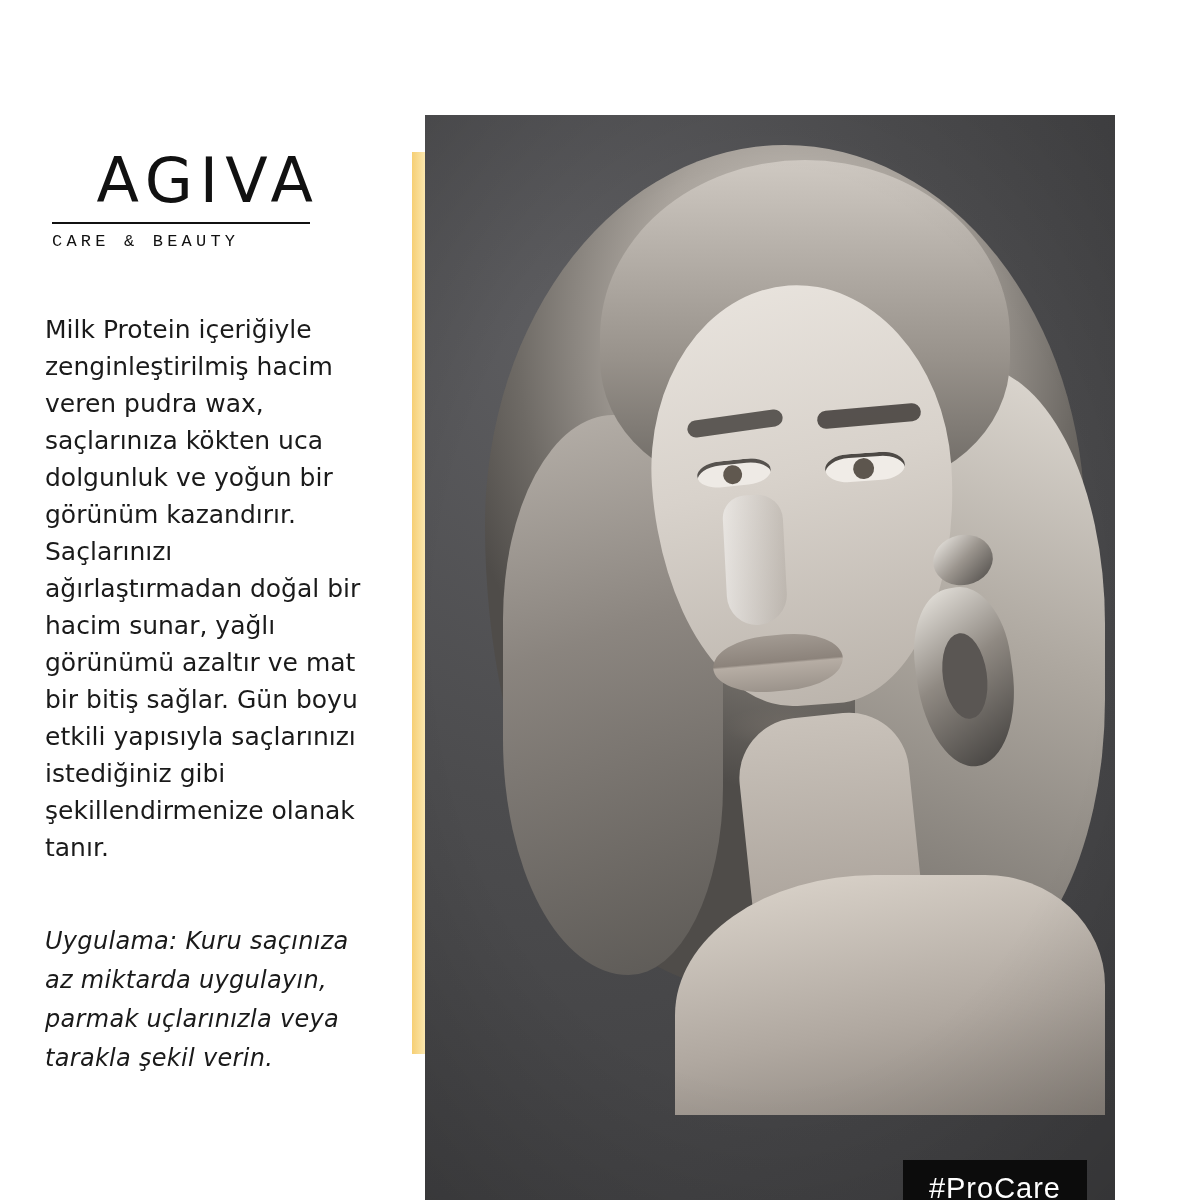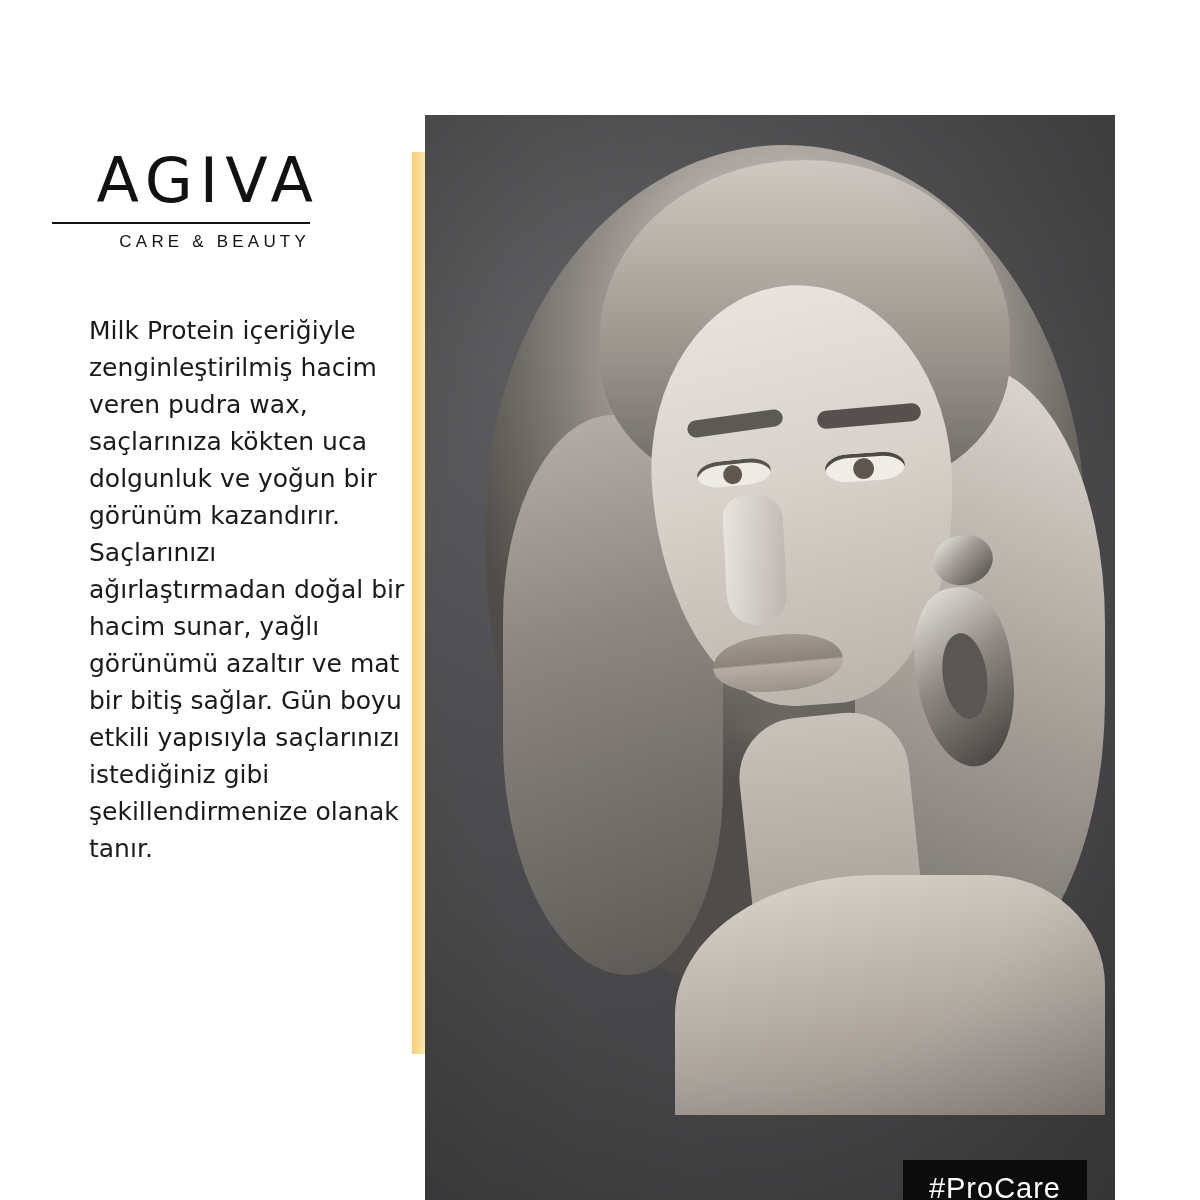--- a/index.html
+++ b/index.html
@@ -39,38 +39,37 @@
     white-space: nowrap;
     text-align: right;
   }
   .brand-rule {
     height: 2px;
     background: #111111;
     margin: 10px 0 8px 2px;
     width: 258px;
   }
   .brand-tagline {
-    font-family: Liberation Sans, sans-serif;
+    font-family: Liberation Mono, monospace;
     font-size: 17px;
     letter-spacing: 4.2px;
     color: #111111;
-    text-align: right;
+    text-align: left;
     width: 258px;
     margin-left: 2px;
   }
 
   .body-copy {
     margin-top: 60px;
     font-family: "DejaVu Sans", sans-serif;
     font-size: 25px;
     line-height: 1.48;
     color: #1a1a1a;
     width: 330px;
     font-weight: 400;
-    margin-left: 44px;
   }
 
   .usage-copy {
     margin-top: 56px;
     font-family: "DejaVu Sans", sans-serif;
     font-size: 24px;
     line-height: 1.62;
     color: #1a1a1a;
     width: 320px;
     font-style: italic;
@@ -323,20 +322,21 @@
   <div class="left-col">
 
     <div class="brand-block">
       <div class="brand-name">AGIVA</div>
       <div class="brand-rule"></div>
       <div class="brand-tagline">CARE &amp; BEAUTY</div>
     </div>
 
     <div class="body-copy">Milk Protein içeriğiyle zenginleştirilmiş hacim veren pudra wax, saçlarınıza kökten uca dolgunluk ve yoğun bir görünüm kazandırır. Saçlarınızı ağırlaştırmadan doğal bir hacim sunar, yağlı görünümü azaltır ve mat bir bitiş sağlar. Gün boyu etkili yapısıyla saçlarınızı istediğiniz gibi şekillendirmenize olanak tanır.</div>
 
+    <div class="usage-copy">Uygulama: Kuru saçınıza az miktarda uygulayın, parmak uçlarınızla veya tarakla şekil verin.</div>
   </div>
 
   <div class="gold-bar"></div>
 
   <div class="photo-panel">
     <div class="photo-bg"></div>
     <div class="hair-back"></div>
     <div class="hair-wave-left"></div>
     <div class="hair-wave-right"></div>
     <div class="hair-top"></div>

